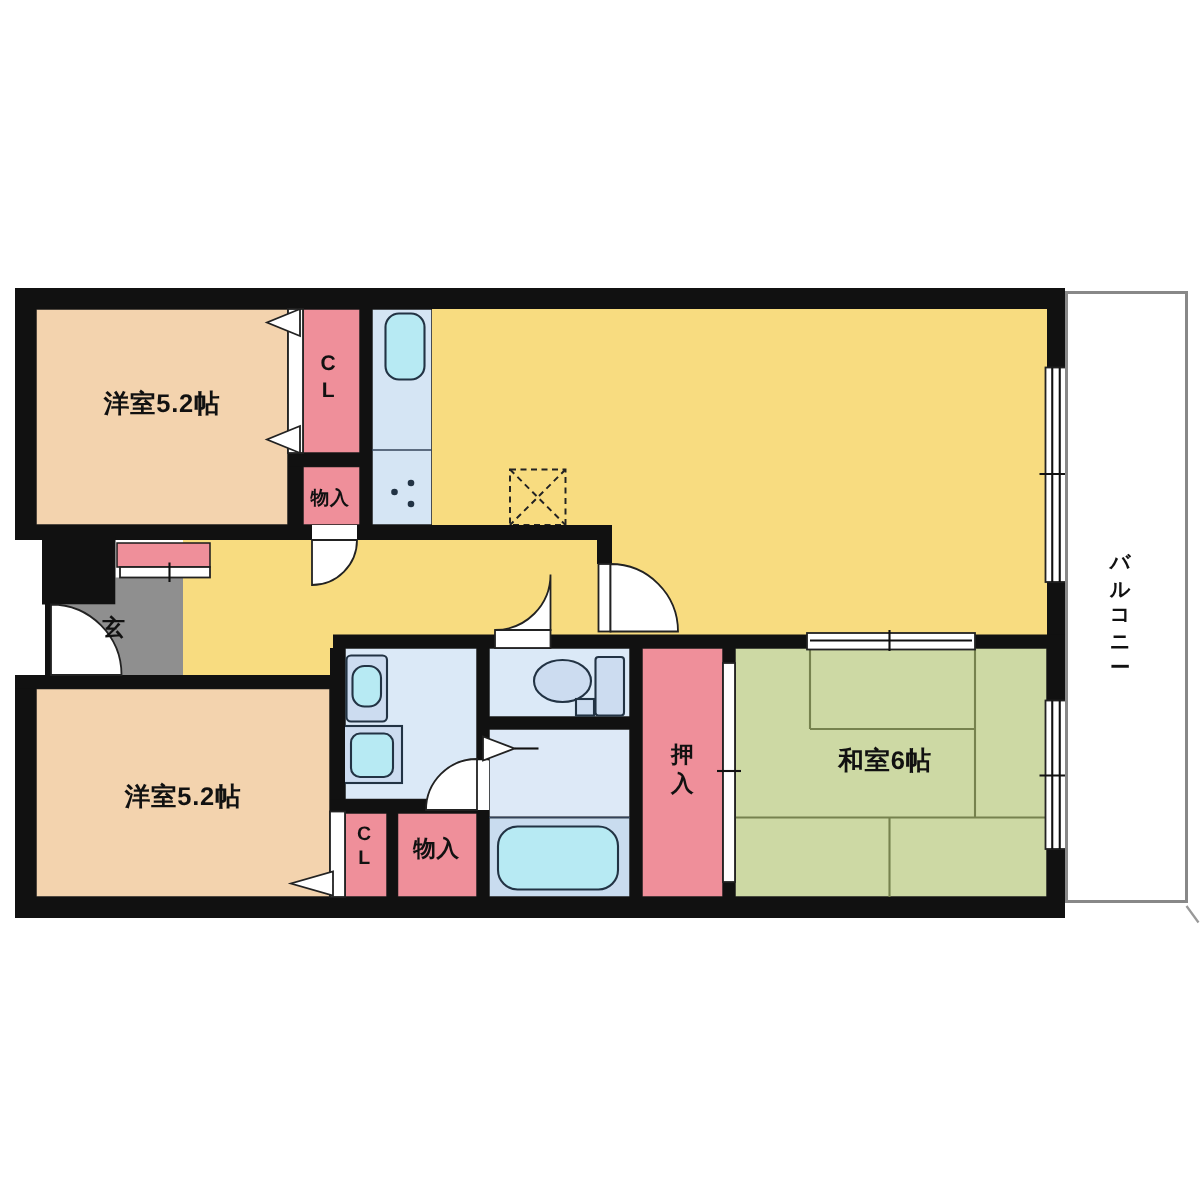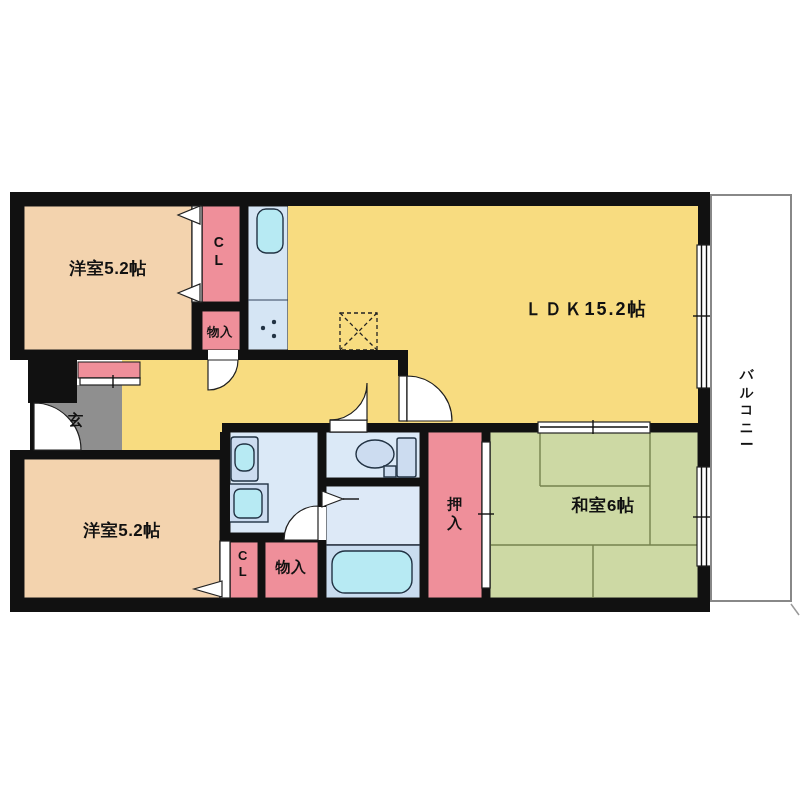--- a/index.html
+++ b/index.html
@@ -147,23 +147,22 @@
     <line x1="701.5" y1="467" x2="701.5" y2="566" class="tick"></line>
     <line x1="706.5" y1="467" x2="706.5" y2="566" class="tick"></line>
     <line x1="693" y1="517" x2="715" y2="517" class="tick"></line>
   </g>
 
   <rect x="711" y="195" width="80" height="406" class="balc"></rect>
   <line x1="791" y1="604" x2="799" y2="615" stroke="#999" stroke-width="1.5"></line>
 </svg>
 
   <div class="label" style="left:108px;top:269px;font-size:17px;">洋室5.2帖</div>
-  <div class="label" style="left:586px;top:309px;font-size:18px;letter-spacing:2px;">ＬＤＫ15.2帖</div>
   <div class="label" style="left:122px;top:531px;font-size:17px;">洋室5.2帖</div>
-  <div class="label" style="left:603px;top:507px;font-size:17px;font-family:Liberation Mono, monospace;">和室6帖</div>
+  <div class="label" style="left:590px;top:507px;font-size:17px;">和室6帖</div>
   <div class="label" style="left:455px;top:514px;font-size:15px;">押
 入</div>
   <div class="label" style="left:219px;top:251px;font-size:14px;">C
 L</div>
   <div class="label" style="left:243px;top:564px;font-size:13px;">C
 L</div>
   <div class="label" style="left:220px;top:333px;font-size:12.5px;">物入</div>
   <div class="label" style="left:291px;top:567px;font-size:15px;">物入</div>
   <div class="label" style="left:76px;top:420px;font-size:15px;">玄</div>
   <div class="label" style="left:747px;top:410px;font-size:13.5px;line-height:1.3;">バ

